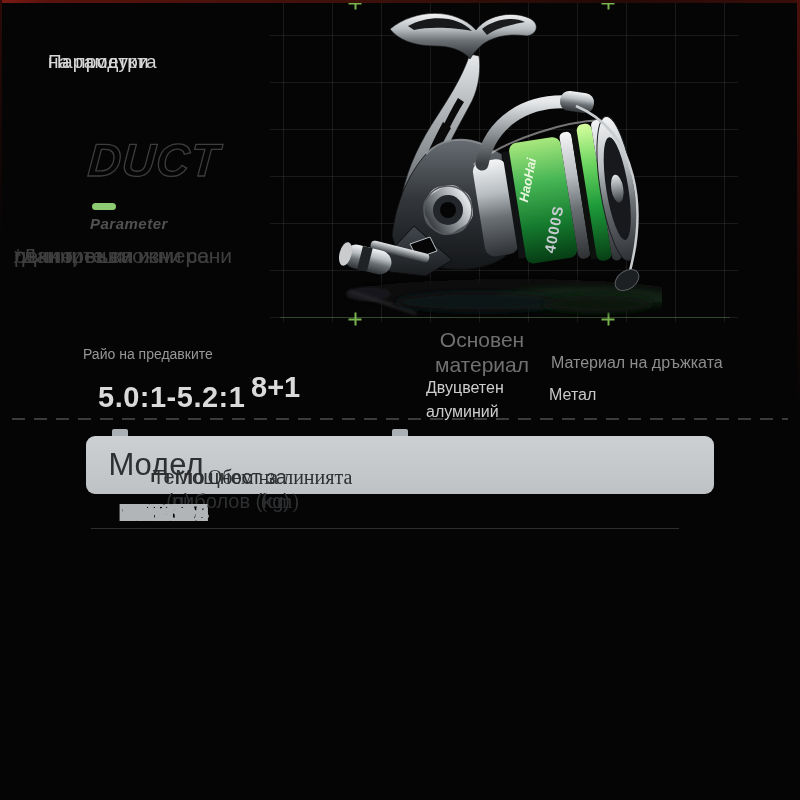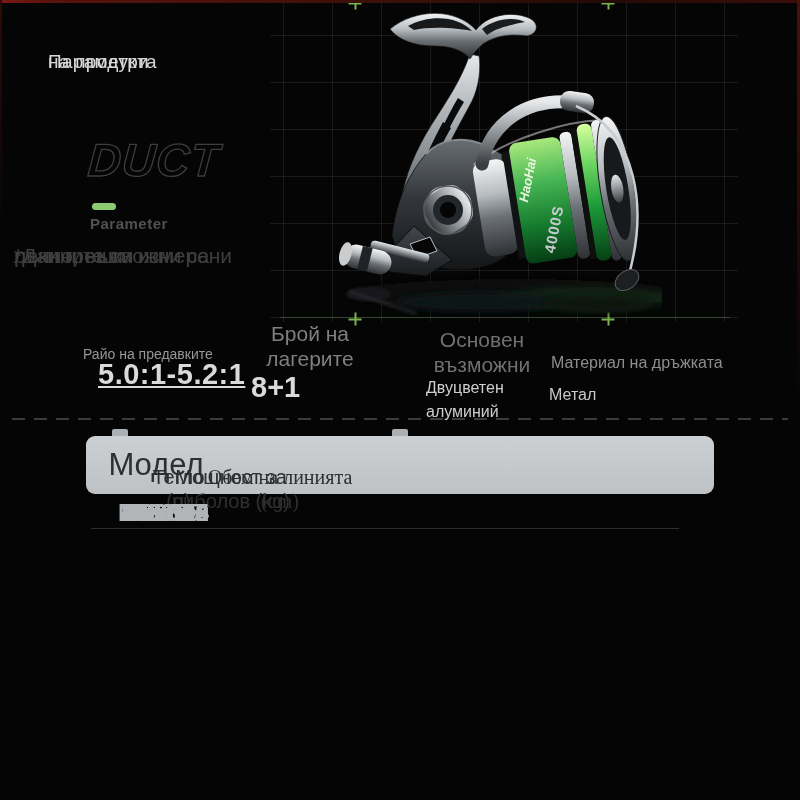--- a/index.html
+++ b/index.html
@@ -32,30 +32,30 @@
   .cross.c1{left:355px;top:3px;}.cross.c2{left:608px;top:3px;}
   .cross.c3{left:355px;top:319px;}.cross.c4{left:608px;top:319px;}
 
   
   .title-block{left:48px;top:49px;width:188px;text-align:center;
     font-size:19px;line-height:25px;color:#d6d6d6;letter-spacing:.3px;}
   .title-block span{position:static;display:block;}
   .watermark{left:88px;top:133px;font-size:46px;font-style:italic;font-weight:800;
     letter-spacing:1px;color:transparent;-webkit-text-stroke:1.3px #3e3e3e;transform:skewX(-4deg);}
   .accent-dash{left:92px;top:203px;width:24px;height:7px;border-radius:4px;background:#8ccb72;}
-  .parameter-label{left:90px;top:215px;font-size:15px;font-weight:bold;
+  .parameter-label{left:90px;top:215px;font-size:15px;font-weight:bold;font-style:italic;
     color:#515151;letter-spacing:.5px;}
   .disclaimer{left:14px;top:241px;width:222px;text-align:center;
     font-size:21px;line-height:30px;color:#3e3e3e;}
   .disclaimer span{position:static;display:block;}
 
   
   .spec-label{color:#8d8d8d;}
   .s1l{left:83px;top:346px;font-size:14px;color:#979797;}
-  .s1v{left:98px;top:358px;font-size:29px;font-weight:bold;color:#dadada;letter-spacing:.5px;text-decoration:underline;}
+  .s1v{left:98px;top:381px;font-size:29px;font-weight:bold;color:#dadada;letter-spacing:.5px;}
   .s2l{left:254px;top:321px;width:112px;text-align:center;font-size:21px;line-height:25px;color:#7f7f7f;}
   .s2v{left:251px;top:371px;font-size:29px;font-weight:bold;color:#dadada;}
   .s3l{left:418px;top:327px;width:128px;text-align:center;font-size:21px;line-height:25px;color:#707070;}
   .s3v{left:426px;top:376px;width:112px;font-size:16px;line-height:24px;color:#cecece;}
   .s4l{left:551px;top:354px;font-size:16px;color:#8d8d8d;}
   .s4v{left:549px;top:386px;font-size:16px;color:#c9c9c9;}
 
   .dashed-line{left:12px;top:418px;width:776px;height:2px;
     background:repeating-linear-gradient(90deg,#3b3b3b 0 13px,transparent 13px 22px);}
   .pill-tab{top:429px;width:16px;height:10px;background:#aab0b3;border-radius:2px 2px 0 0;}
@@ -216,23 +216,22 @@
   <div class="accent-dash"></div>
   <div class="parameter-label">Parameter</div>
   <div class="disclaimer">
     <span>*Данните са измерени</span>
     <span>ръчно, възможни са</span>
     <span>леки грешки</span>
   </div>
 
   <div class="s1l spec-label">Райо на предавките</div>
   <div class="s1v">5.0:1-5.2:1</div>
-  <div class="s2l spec-label">Брой на лагерите</div>
   <div class="s2v">8+1</div>
-  <div class="s3l spec-label">Основен възможни</div>
+  <div class="s3l spec-label">Основен материал</div>
   <div class="s3v">Двуцветен алуминий</div>
   <div class="s4l spec-label">Материал на дръжката</div>
   <div class="s4v">Метал</div>
 
   <div class="dashed-line"></div>
   <div class="pill-tab tab1"></div>
   <div class="pill-tab tab2"></div>
 
   <div class="pill">
     <div class="colA">Модел</div>

